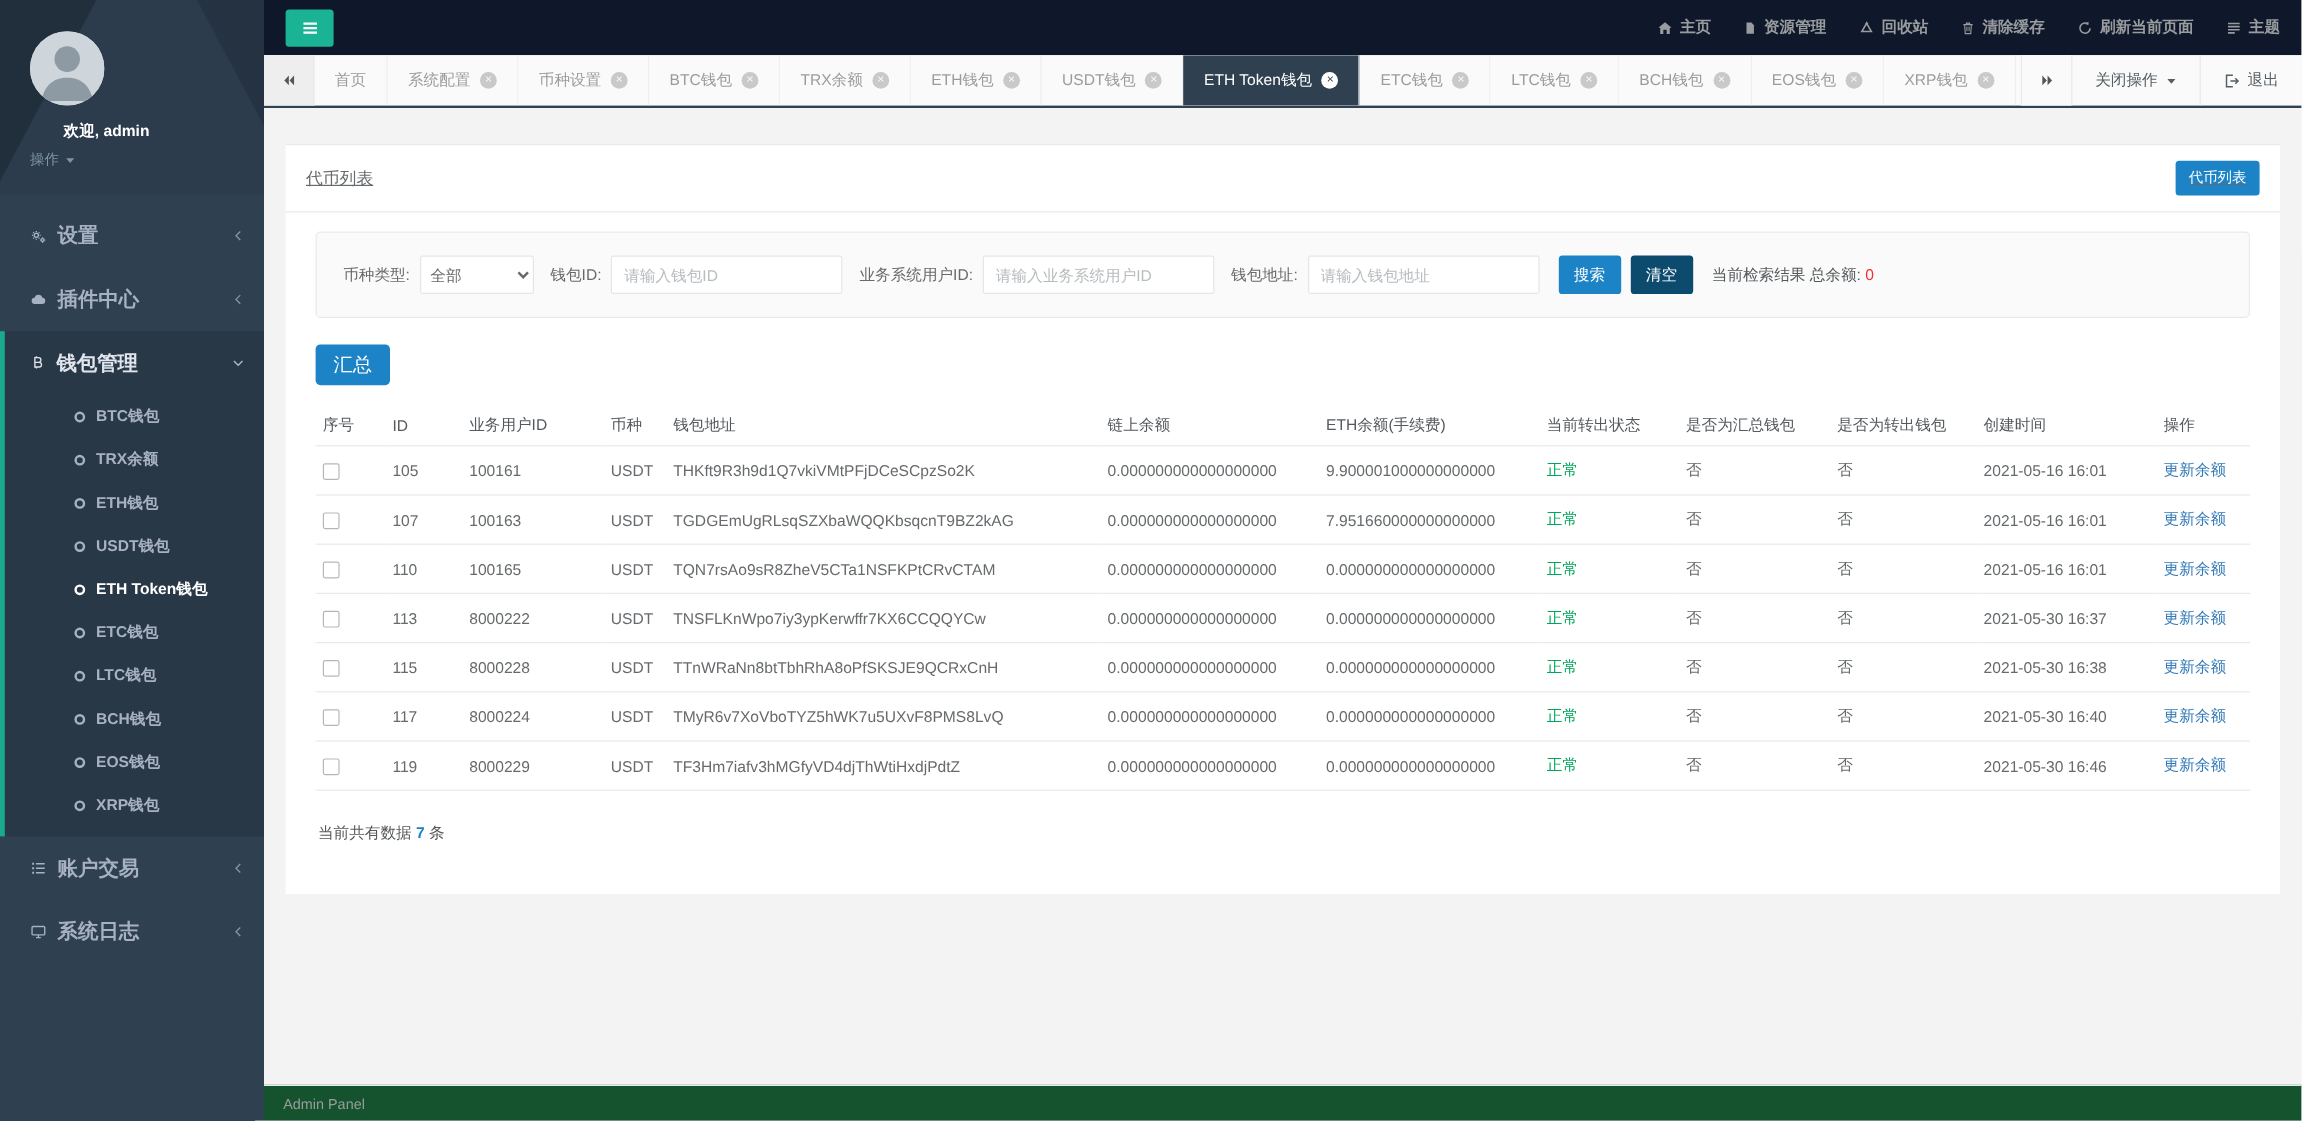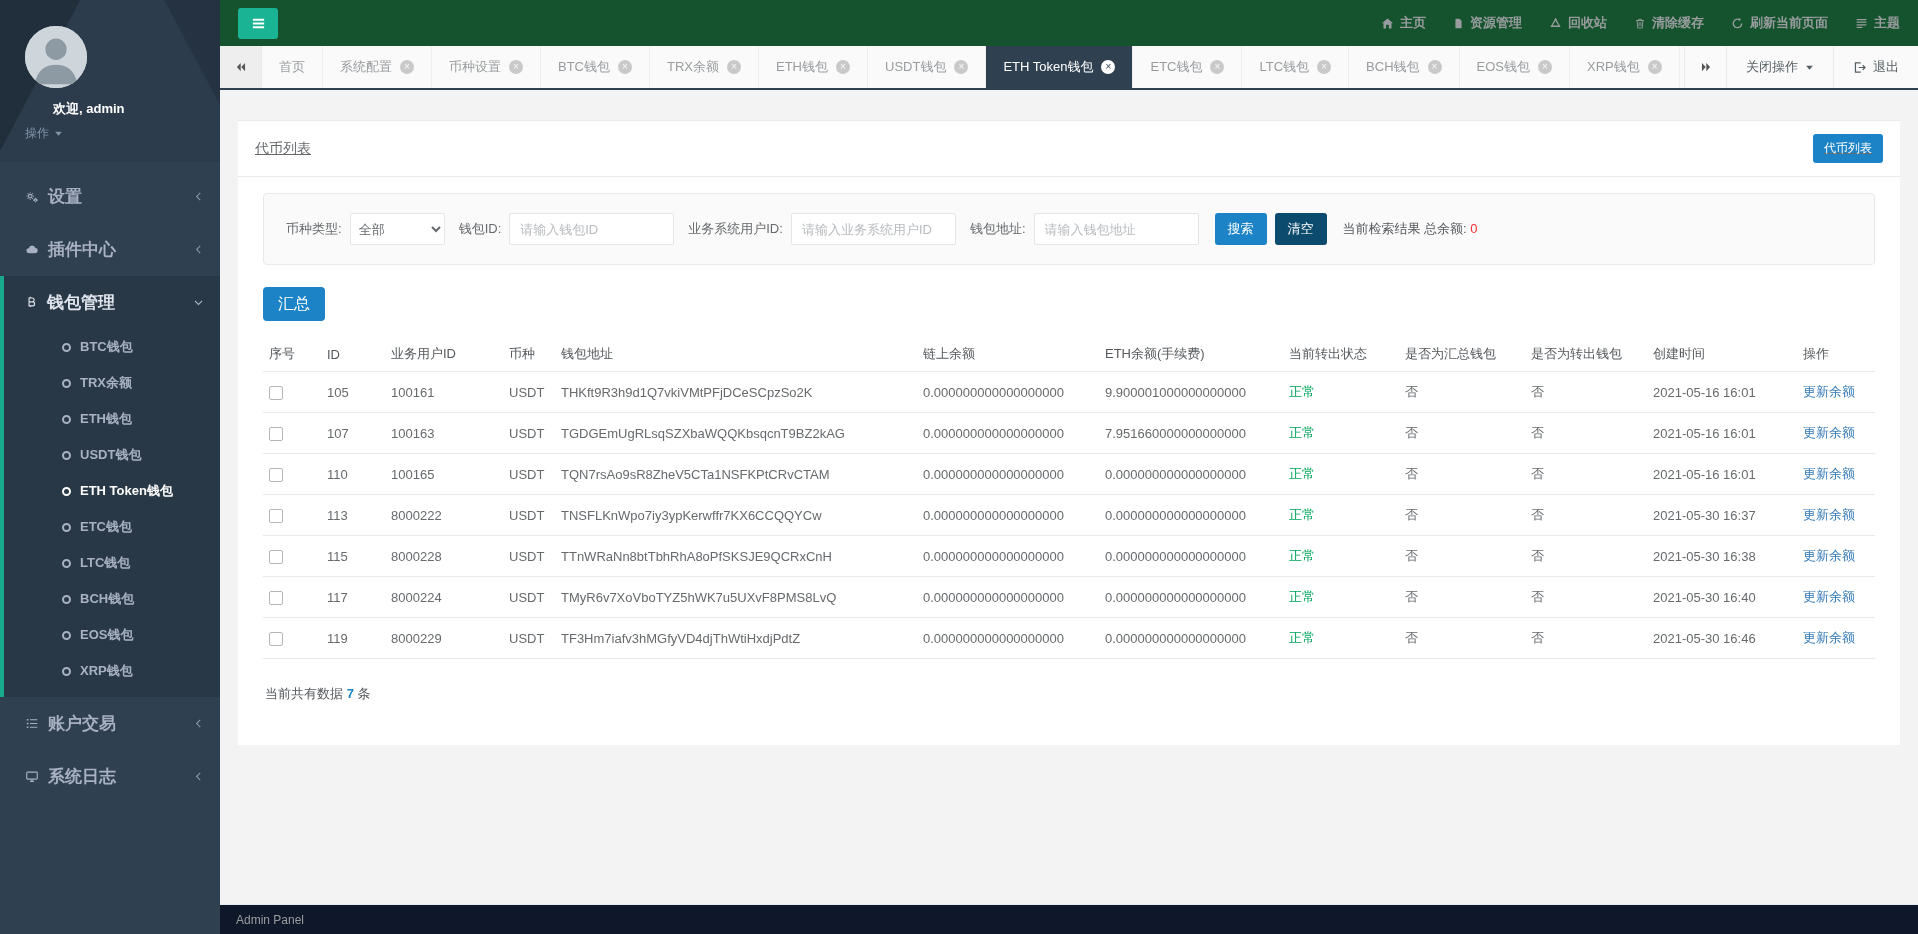--- a/index.html
+++ b/index.html
@@ -32,21 +32,21 @@
   .nav-group.active .nav-item { padding-left:21px; color:#dfe4ed; }
   .subnav { padding-bottom:8px; }
   .sub-item { padding:9px 10px 9px 58px; color:#a7b1c2; font-size:13px; font-weight:600; cursor:pointer;
               display:flex; align-items:center; gap:9px; }
   .sub-item .circle { width:9px; height:9px; border:2px solid #a7b1c2; border-radius:50%; flex:none; }
   .sub-item.active { color:#ffffff; font-weight:bold; }
   .sub-item.active .circle { border-color:#ffffff; }
 
   
   .main { position:absolute; left:220px; top:0; right:0; bottom:0; }
-  .topbar { height:46px; background:#14532d; display:flex; align-items:center; padding:0 18px; }
+  .topbar { height:46px; background:#0f172a; display:flex; align-items:center; padding:0 18px; }
   .menu-btn { width:40px; height:31px; background:#1ab394; border:none; border-radius:3px; color:#fff;
               display:flex; align-items:center; justify-content:center; cursor:pointer; }
   .top-links { margin-left:auto; display:flex; align-items:center; gap:27px; color:#999c9e; font-size:13px; }
   .top-link { display:flex; align-items:center; gap:6px; cursor:pointer; font-weight:bold; }
 
   .tabbar { height:44px; background:#fafafa; border-bottom:2px solid #2f4050; display:flex; align-items:stretch; }
   .tab-scroll { width:42px; display:flex; align-items:center; justify-content:center; background:#eeeeee;
                 border-right:1px solid #e7eaec; color:#555; cursor:pointer; flex:none; }
   .tab-scroll.right { border-right:none; border-left:1px solid #e7eaec; background:#fafafa; }
   .tabs { display:flex; align-items:stretch; overflow:hidden; }
@@ -66,21 +66,21 @@
   .ibox-title h2 { font-size:14px; font-weight:400; color:#676a6c; margin:0; }
   .title-btn { margin-left:auto; background:#1c84c6; color:#fff; border:none; font-size:12px;
                padding:6px 11px; border-radius:3px; cursor:pointer; }
   .ibox-content { padding:16px 25px 0; }
 
   .filter { background:#fafafa; border:1px solid #e7eaec; border-radius:4px; padding:19px 16px;
             display:flex; align-items:center; gap:8px; margin-bottom:22px; color:#676a6c; }
   .filter .flabel { white-space:nowrap; margin-left:6px; }
   .coin-select { width:95px; height:32px; border:1px solid #e5e6e7; border-radius:2px; background:#fff;
                  color:#676a6c; font-size:13px; padding:0 4px; font-family:inherit; }
-  .f-input { width:165px; height:32px; border:1px solid #e5e6e7; border-radius:2px; background:#fff;
+  .f-input { width:193px; height:32px; border:1px solid #e5e6e7; border-radius:2px; background:#fff;
              color:#676a6c; font-size:13px; padding:0 10px; font-family:inherit; }
   .f-input::placeholder { color:#b8bcbf; }
   .btn { border:none; color:#fff; height:32px; padding:0 13px; border-radius:3px; font-size:13px;
          cursor:pointer; font-family:inherit; }
   .btn-search { background:#1c84c6; margin-left:8px; }
   .btn-clear { background:#0c4a6e; }
   .result { margin-left:8px; color:#55595c; white-space:nowrap; }
   .result .num { color:#f03030; }
 
   .btn-summary { background:#1c84c6; color:#fff; border:none; height:34px; padding:0 15px; border-radius:4px;
@@ -90,21 +90,21 @@
   table.grid th { text-align:left; padding:8px 6px; border-bottom:1px solid #e7eaec; color:#55595c;
                   font-weight:normal; white-space:nowrap; overflow:hidden; }
   table.grid td { padding:11px 6px; border-bottom:1px solid #e7eaec; white-space:nowrap; overflow:hidden; }
   .ckbox { display:inline-block; width:14px; height:14px; border:1px solid #b4b7ba; border-radius:2px;
            background:#fff; cursor:pointer; vertical-align:middle; }
   .status { color:#00a65a; }
   .link { color:#337ab7; cursor:pointer; }
   .table-footer { padding:26px 2px; font-size:13px; color:#55595c; }
   .table-footer .count { color:#1c84c6; font-weight:bold; }
 
-  .page-footer { position:absolute; left:220px; right:0; bottom:0; height:30px; background:#0f172a;
+  .page-footer { position:absolute; left:220px; right:0; bottom:0; height:30px; background:#14532d;
                  border-top:1px solid #e7eaec; display:flex; align-items:center; padding:0 16px;
                  font-size:12px; color:#999c9e; }
 </style>
 </head>
 <body>
 
 <div class="sidebar">
   <div class="profile">
     <div class="avatar">
       <svg viewBox="0 0 64 64" width="62" height="62">

